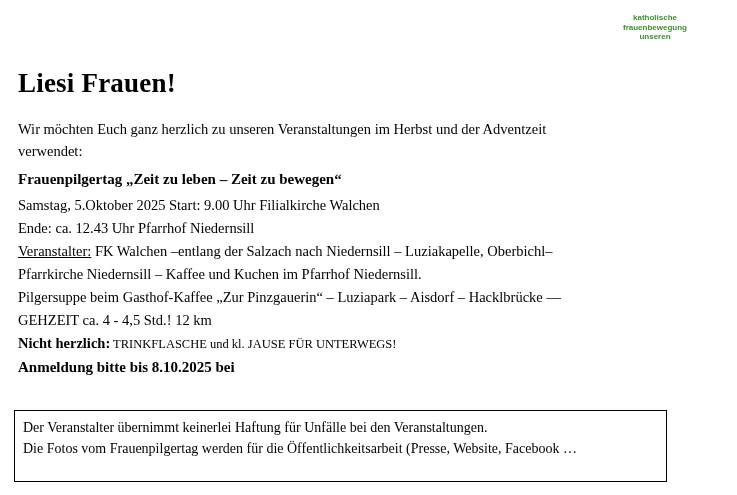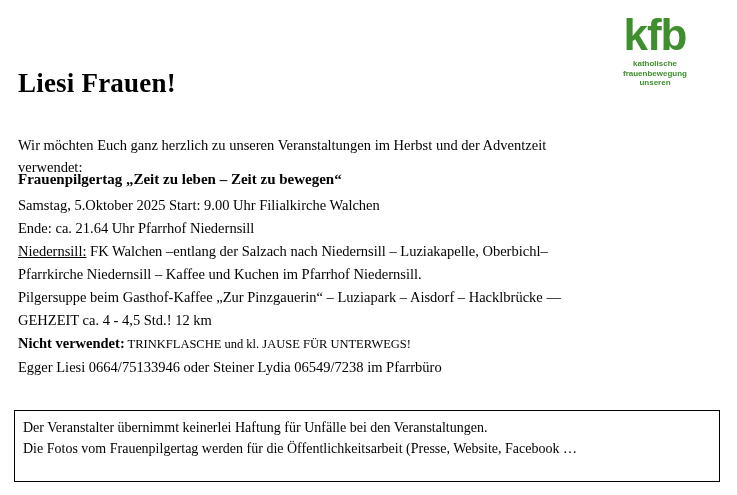--- a/index.html
+++ b/index.html
@@ -61,21 +61,20 @@
   
   .intro {
     position: absolute;
     left: 18px;
     top: 118px;
     width: 690px;
     font-family: "Liberation Serif", serif;
     font-size: 14.5px;
     line-height: 22px;
     text-align: justify;
-    margin-top: 16px;
   }
   .intro .line2 {
     display: block;
   }
 
   
   .body-block {
     position: absolute;
     left: 18px;
     top: 168px;
@@ -103,66 +102,65 @@
   }
   .spacer-sm {
     height: 3px;
   }
 
   
   .footer-box {
     position: absolute;
     left: 14px;
     top: 410px;
-    width: 706px;
+    width: 653px;
     height: 72px;
     border: 1px solid #000000;
     box-sizing: border-box;
     padding: 6px 8px 0 8px;
     font-family: "Liberation Serif", serif;
     font-size: 14px;
     line-height: 21px;
   }
 </style>
 </head>
 <body>
 
 <div class="page">
 
   <div class="logo">
-    <div class="logo-mark">kfb</div>
     <div class="logo-sub">
       <div>katholische</div>
       <div>frauenbewegung</div>
       <div>unseren</div>
     </div>
   </div>
 
   <div class="headline">Liesi Frauen!</div>
 
   <div class="intro">
     <span>Wir möchten Euch ganz herzlich zu unseren Veranstaltungen im Herbst und der Adventzeit</span>
     <span class="line2">verwendet:</span>
   </div>
 
   <div class="body-block">
     <div class="b-bold b-line">Frauenpilgertag  „Zeit zu leben – Zeit zu bewegen“</div>
     <div class="spacer-sm"></div>
     <div class="b-line">Samstag,  5.Oktober 2025   Start: 9.00 Uhr   Filialkirche Walchen</div>
-    <div class="b-line">Ende:  ca. 21.64 Uhr Pfarrhof Niedernsill</div>
+    <div class="b-line">Ende:  ca. 12.43 Uhr Pfarrhof Niedernsill</div>
     <div class="b-line">
-      <span class="underline">Niedernsill:</span><span> FK Walchen –entlang der Salzach nach Niedernsill – Luziakapelle, Oberbichl–</span>
+      <span class="underline">Veranstalter:</span><span> FK Walchen –entlang der Salzach nach Niedernsill – Luziakapelle, Oberbichl–</span>
     </div>
     <div class="b-line">Pfarrkirche Niedernsill – Kaffee und Kuchen im Pfarrhof Niedernsill.</div>
     <div class="b-line">Pilgersuppe beim Gasthof-Kaffee „Zur Pinzgauerin“ – Luziapark – Aisdorf – Hacklbrücke —</div>
     <div class="b-line">GEHZEIT ca. 4 - 4,5 Std.! 12 km</div>
     <div class="b-line">
-      <span class="nicht">Nicht verwendet:</span><span class="jause"> TRINKFLASCHE und kl. JAUSE FÜR UNTERWEGS!</span>
+      <span class="nicht">Nicht herzlich:</span><span class="jause"> TRINKFLASCHE und kl. JAUSE FÜR UNTERWEGS!</span>
     </div>
-    <div class="b-line">Egger Liesi 0664/75133946 oder Steiner Lydia 06549/7238 im Pfarrbüro</div>
+    <div class="b-bold b-line">Anmeldung bitte bis 8.10.2025 bei</div>
   </div>
 
   <div class="footer-box">
     <div>Der Veranstalter übernimmt keinerlei Haftung für Unfälle bei den Veranstaltungen.</div>
     <div>Die Fotos vom Frauenpilgertag werden für die Öffentlichkeitsarbeit (Presse, Website, Facebook …</div>
   </div>
 
 </div>
 
 </body></html>

